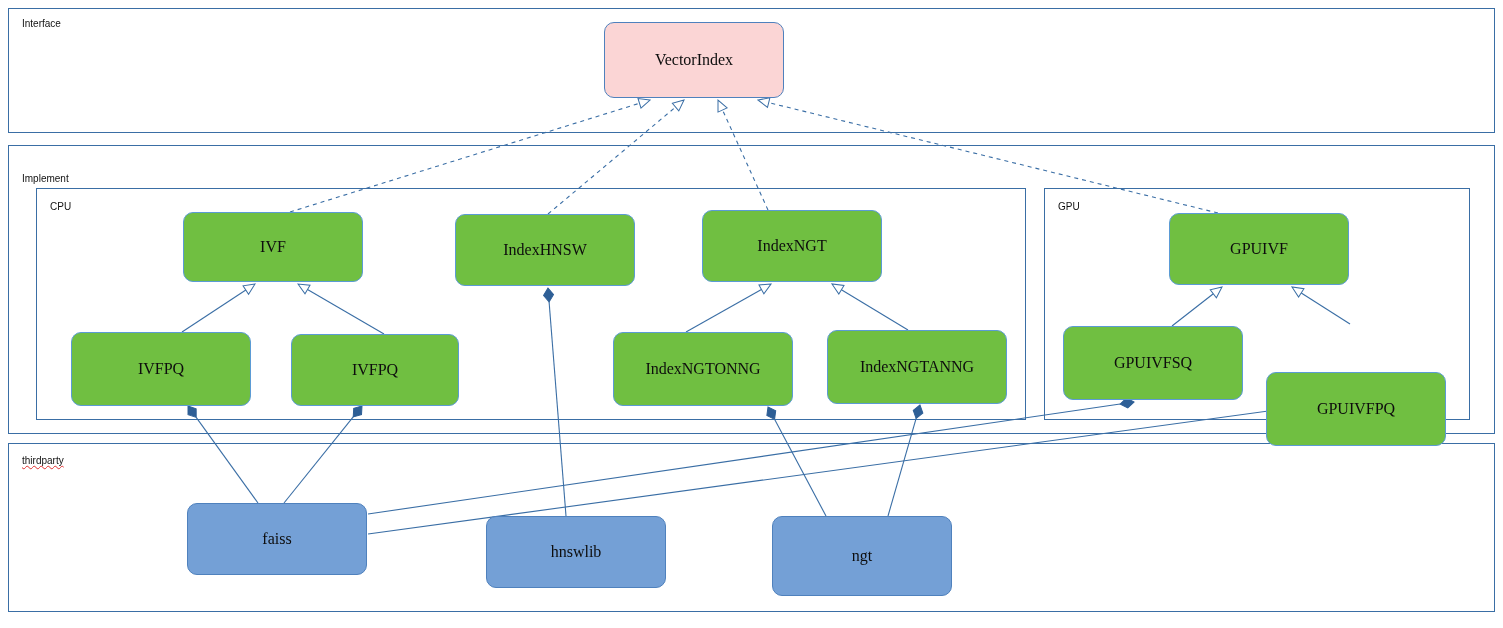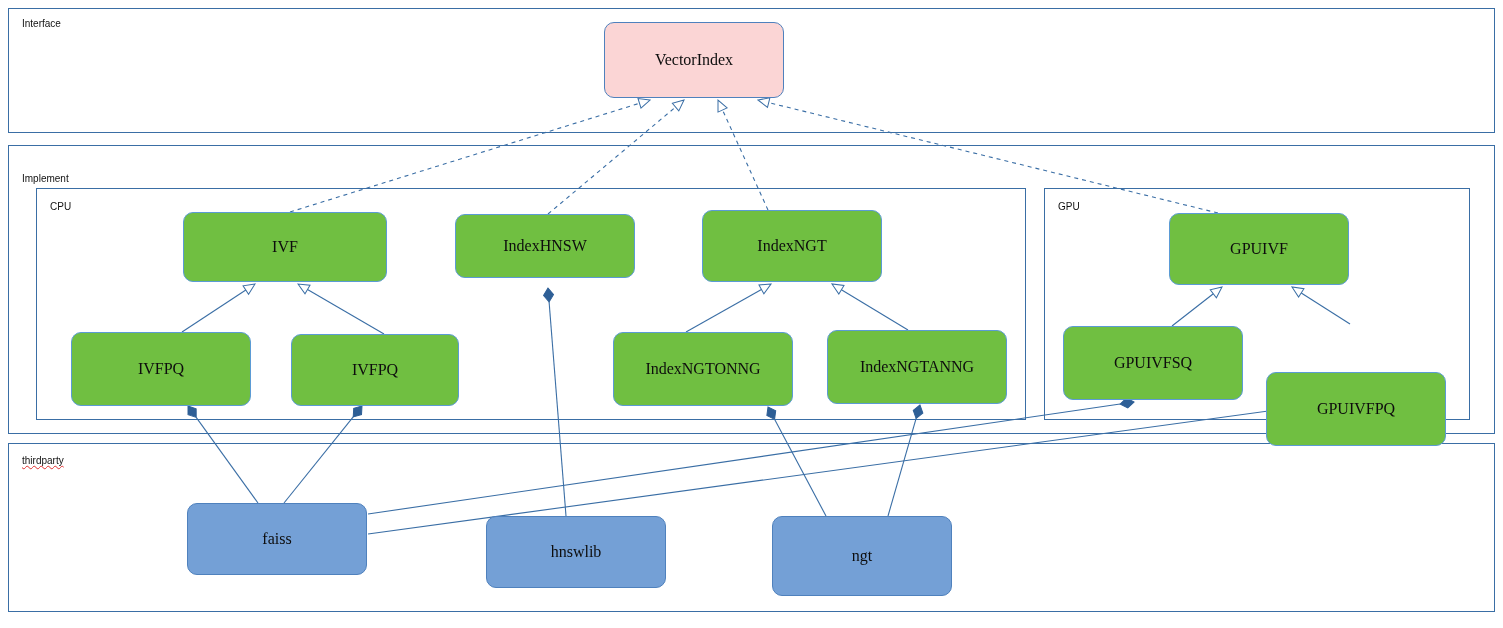--- a/index.html
+++ b/index.html
@@ -102,24 +102,24 @@
       <div class="container-label" style="left: 50px; top: 201px;">CPU</div>
       <div class="container" style="left: 1044px; top: 188px; width: 426px; height: 232px; border-color: rgb(58, 110, 165);"></div>
       <div class="container-label" style="left: 1058px; top: 201px;">GPU</div>
       <div class="container" style="left: 8px; top: 443px; width: 1487px; height: 169px; border-color: rgb(58, 110, 165);"></div>
       <div class="container-label spellerr" style="left: 22px; top: 455px;">thirdparty</div>
     </div>
   <div id="nodes-layer">
       <div class="node iface" style="left: 604px; top: 22px; width: 180px; height: 76px;">
         <span>VectorIndex</span>
       </div>
-      <div class="node impl" style="left: 183px; top: 212px; width: 204px; height: 70px;">
+      <div class="node impl" style="left: 183px; top: 212px; width: 180px; height: 70px;">
         <span>IVF</span>
       </div>
-      <div class="node impl" style="left: 455px; top: 214px; width: 180px; height: 64px;">
+      <div class="node impl" style="left: 455px; top: 214px; width: 180px; height: 72px;">
         <span>IndexHNSW</span>
       </div>
       <div class="node impl" style="left: 702px; top: 210px; width: 180px; height: 72px;">
         <span>IndexNGT</span>
       </div>
       <div class="node impl" style="left: 1169px; top: 213px; width: 180px; height: 72px;">
         <span>GPUIVF</span>
       </div>
       <div class="node impl" style="left: 71px; top: 332px; width: 180px; height: 74px;">
         <span>IVFPQ</span>

